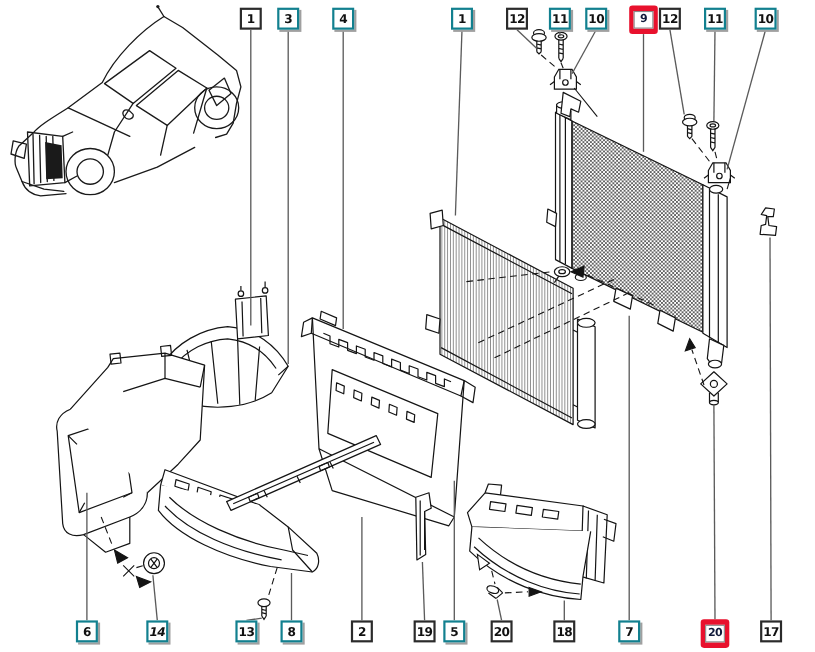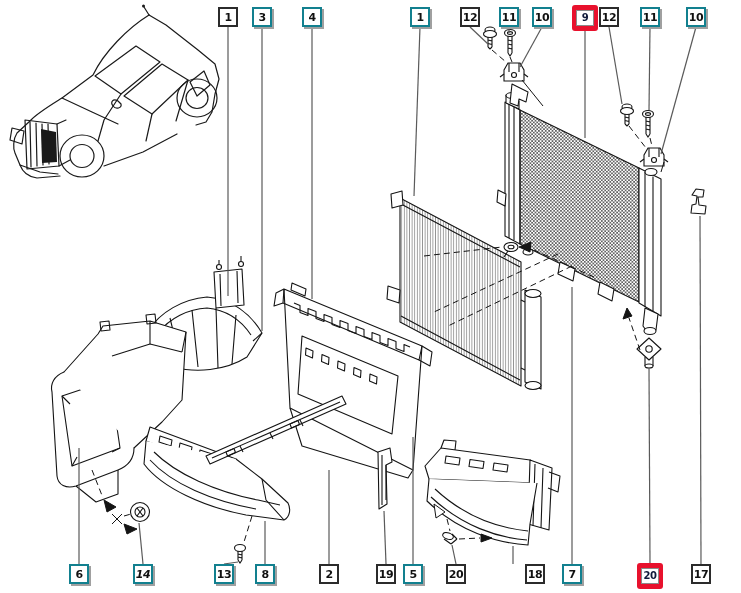--- a/index.html
+++ b/index.html
@@ -306,20 +306,20 @@
       <div class="callout teal" style="left: 640px; top: 7px;">11</div>
       <div class="callout teal" style="left: 686px; top: 7px;">10</div>
       <div class="callout teal" style="left: 69px; top: 564px;">6</div>
       <div class="callout teal" style="left: 133px; top: 564px; font-style: italic;">14</div>
       <div class="callout teal" style="left: 214px; top: 564px;">13</div>
       <div class="callout teal" style="left: 255px; top: 564px;">8</div>
       <div class="callout plain" style="left: 319px; top: 564px;">2</div>
       <div class="callout plain" style="left: 376px; top: 564px;">19</div>
       <div class="callout teal" style="left: 403px; top: 564px;">5</div>
       <div class="callout plain" style="left: 446px; top: 564px;">20</div>
-      <div class="callout plain" style="left: 525px; top: 564px;">18</div>
+      <div class="callout plain" style="left: 503px; top: 564px;">18</div>
       <div class="callout teal" style="left: 562px; top: 564px;">7</div>
       <div class="callout red" style="left: 637px; top: 563px;">
         <span class="inner">20</span>
       </div>
       <div class="callout plain" style="left: 691px; top: 564px;">17</div>
     </div>
 </div>
 
 </body></html>

